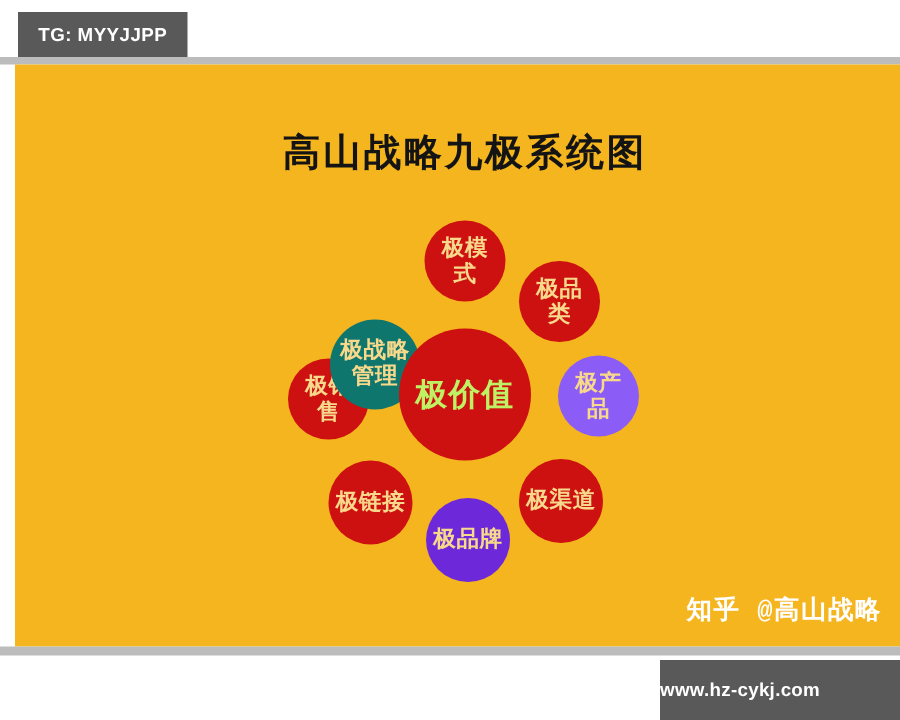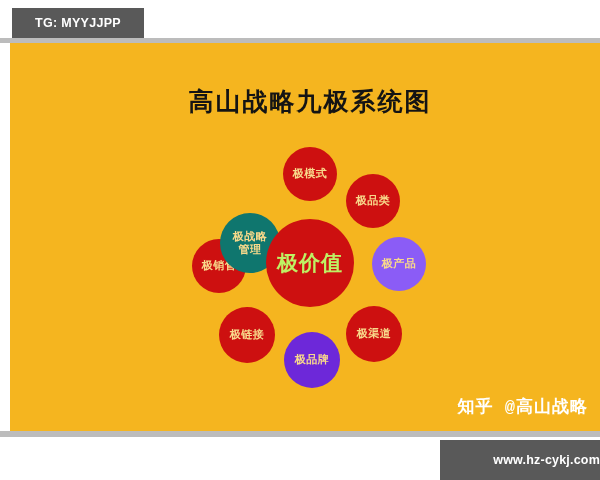--- a/index.html
+++ b/index.html
@@ -17,21 +17,21 @@
     height: 480px;
     background: #ffffff;
     overflow: hidden;
   }
 
   
   #tg-badge {
     position: absolute;
     left: 12px;
     top: 8px;
-    width: 132px;
+    width: 113px;
     height: 30px;
     background: #595959;
     display: flex;
     align-items: center;
     justify-content: center;
     text-align: center;
   }
   #tg-badge .tg-text {
     color: #ffffff;
     font-size: 12.5px;
@@ -97,21 +97,21 @@
     line-height: 1.15;
     font-family: "DejaVu Sans", "Liberation Sans", sans-serif;
     box-sizing: border-box;
   }
   .node.center {
     color: #bef264;
     font-size: 21px;
     letter-spacing: 1px;
   }
   .node.satellite {
-    font-size: 11px;
+    font-size: 15px;
     letter-spacing: 0.5px;
   }
   .node .node-label { display: block; padding: 0 4px; }
 
   
   #attribution {
     position: absolute;
     right: 22px;
     top: 352px;
     color: #ffffff;
@@ -125,21 +125,21 @@
   
   #url-bar {
     position: absolute;
     left: 440px;
     top: 440px;
     width: 160px;
     height: 40px;
     background: #595959;
     display: flex;
     align-items: center;
-    justify-content: flex-end;
+    justify-content: flex-start;
   }
   #url-bar .url-text {
     color: #ffffff;
     font-size: 12.5px;
     font-weight: bold;
     letter-spacing: 0.2px;
     white-space: nowrap;
   }
 </style>
 </head>

